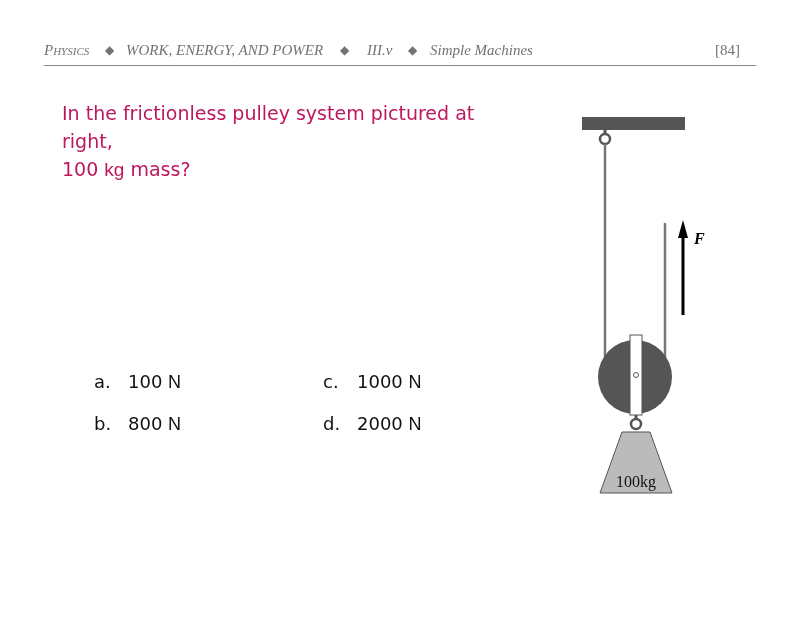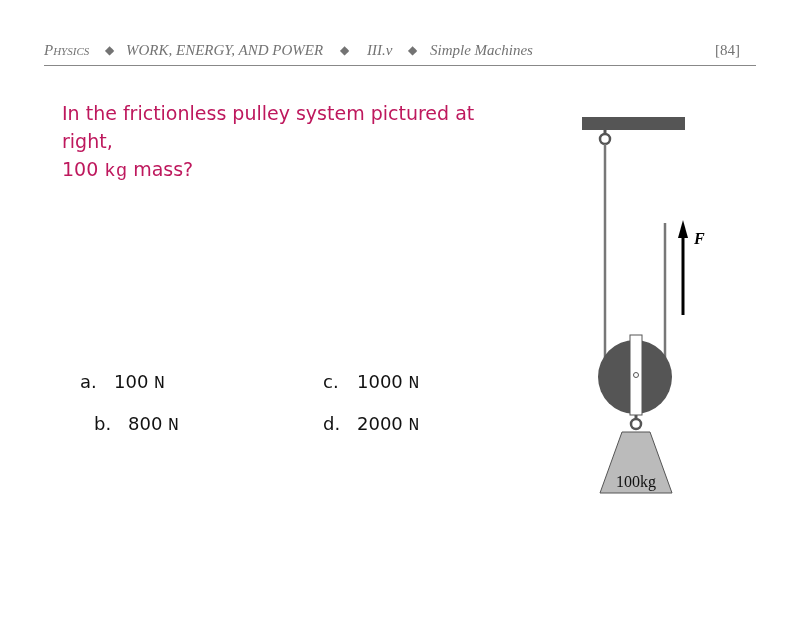--- a/index.html
+++ b/index.html
@@ -5,21 +5,21 @@
   html, body { margin:0; padding:0; background:#ffffff; }
   body { width:800px; height:617px; position:relative; overflow:hidden; }
   .header { position:absolute; left:44px; top:42px; width:712px; height:22px; font-family:"Liberation Serif", serif; font-style:italic; font-size:15px; color:#737373; }
   .header span { position:absolute; top:0; white-space:nowrap; }
   .sc-big { font-size:15px; }
   .sc-small { font-size:11px; }
   .bullet { font-style:normal; font-size:12px; top:1px !important; }
   .page-num { font-style:normal; font-size:15px; right:16px; }
   .rule { position:absolute; left:44px; top:65px; width:712px; height:1px; background:#888; }
   .question { position:absolute; left:62px; top:99px; width:460px; font-family:"DejaVu Sans", sans-serif; font-size:19px; line-height:28px; color:#be185d; }
-  .serif { font-family:Liberation Mono, monospace;text-align:center; }
+  .serif { font-family:Liberation Sans, sans-serif;text-align:center; }
   .opt { position:absolute; font-family:"DejaVu Sans", sans-serif; font-size:18px; color:#111; white-space:nowrap; }
   .opt .lbl { display:inline-block; width:34px; }
   .diagram { position:absolute; left:570px; top:105px; width:150px; height:400px; }
 </style>
 </head>
 <body>
 
 <div class="header">
   <span style="left:0"><span class="sc-big" style="position:static">P</span><span class="sc-small" style="position:static">HYSICS</span></span>
   <span class="bullet" style="left:61px">◆</span>
@@ -30,21 +30,21 @@
   <span style="left:386px">Simple Machines</span>
   <span class="page-num">[84]</span>
 </div>
 <div class="rule"></div>
 
 <div class="question">
   <div>In the frictionless pulley system pictured at right,</div>
   <div><span>100 </span><span class="serif">kg</span><span> mass?</span></div>
 </div>
 
-<div class="opt" style="left:80px; top:371px;">
+<div class="opt" style="left:94px; top:371px;">
   <span class="lbl">a.</span><span>100 </span><span class="serif">N</span>
 </div>
 <div class="opt" style="left:94px; top:413px;">
   <span class="lbl">b.</span><span>800 </span><span class="serif">N</span>
 </div>
 <div class="opt" style="left:323px; top:371px;">
   <span class="lbl">c.</span><span>1000 </span><span class="serif">N</span>
 </div>
 <div class="opt" style="left:323px; top:413px;">
   <span class="lbl">d.</span><span>2000 </span><span class="serif">N</span>

